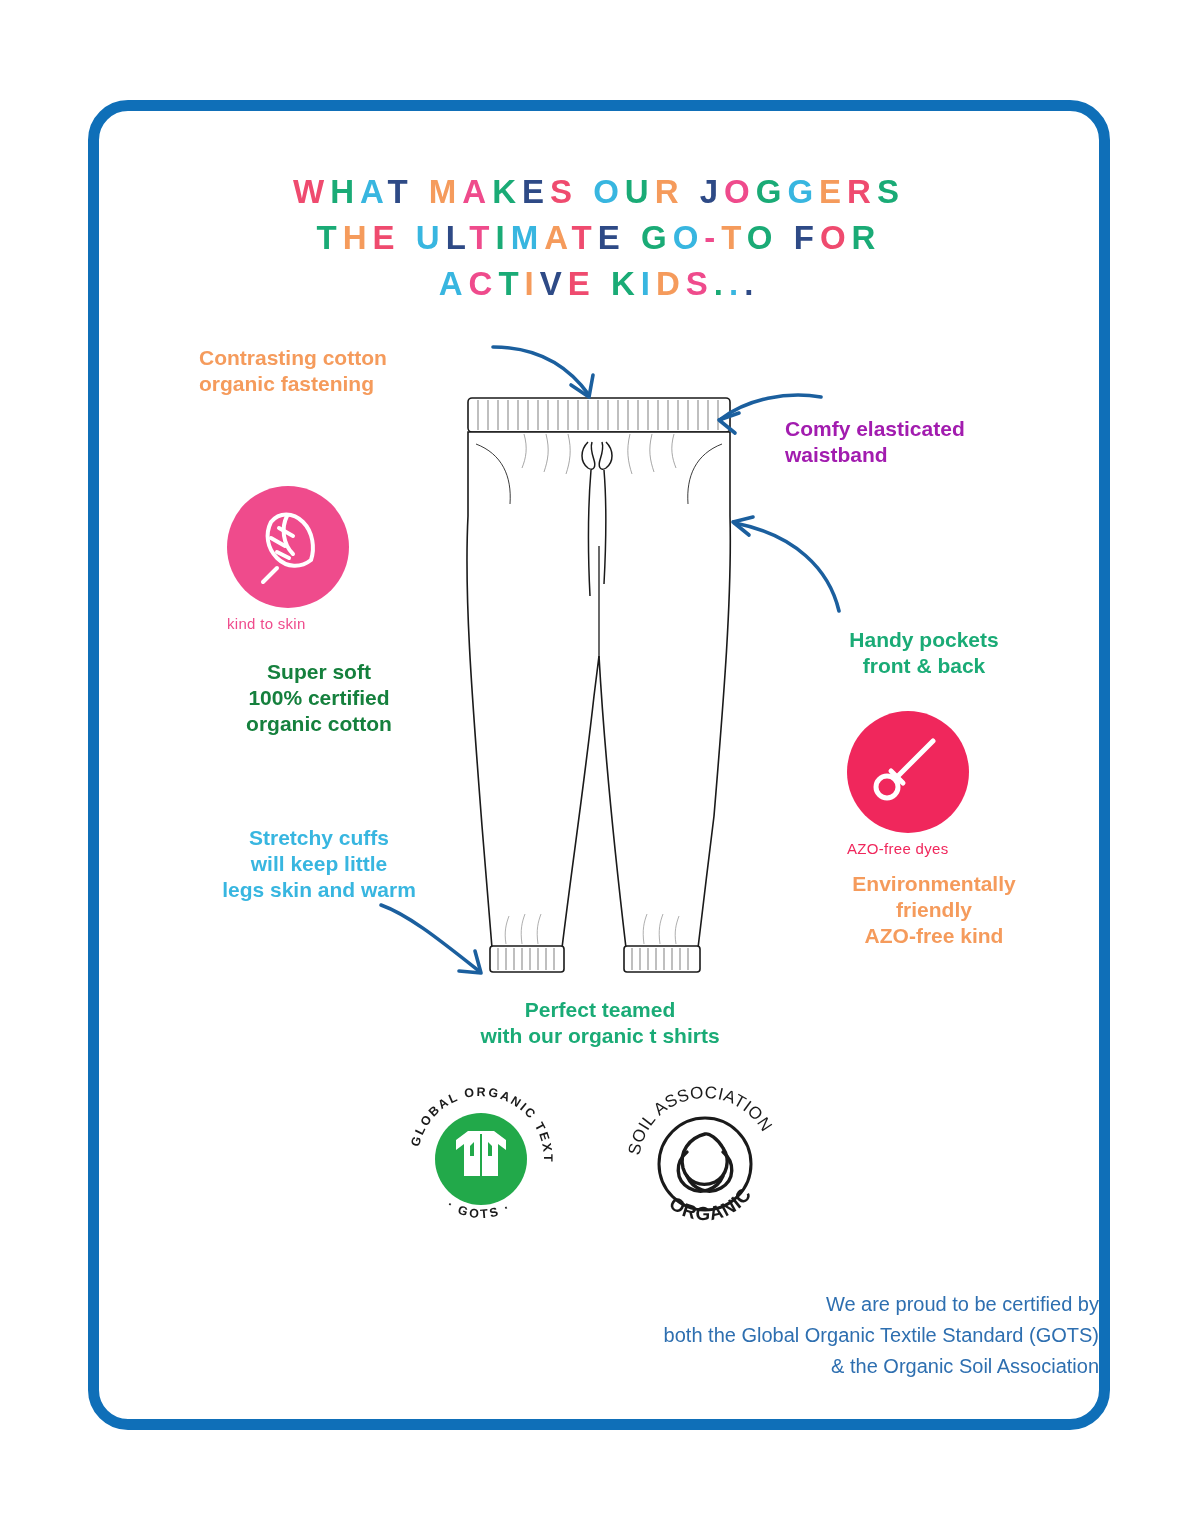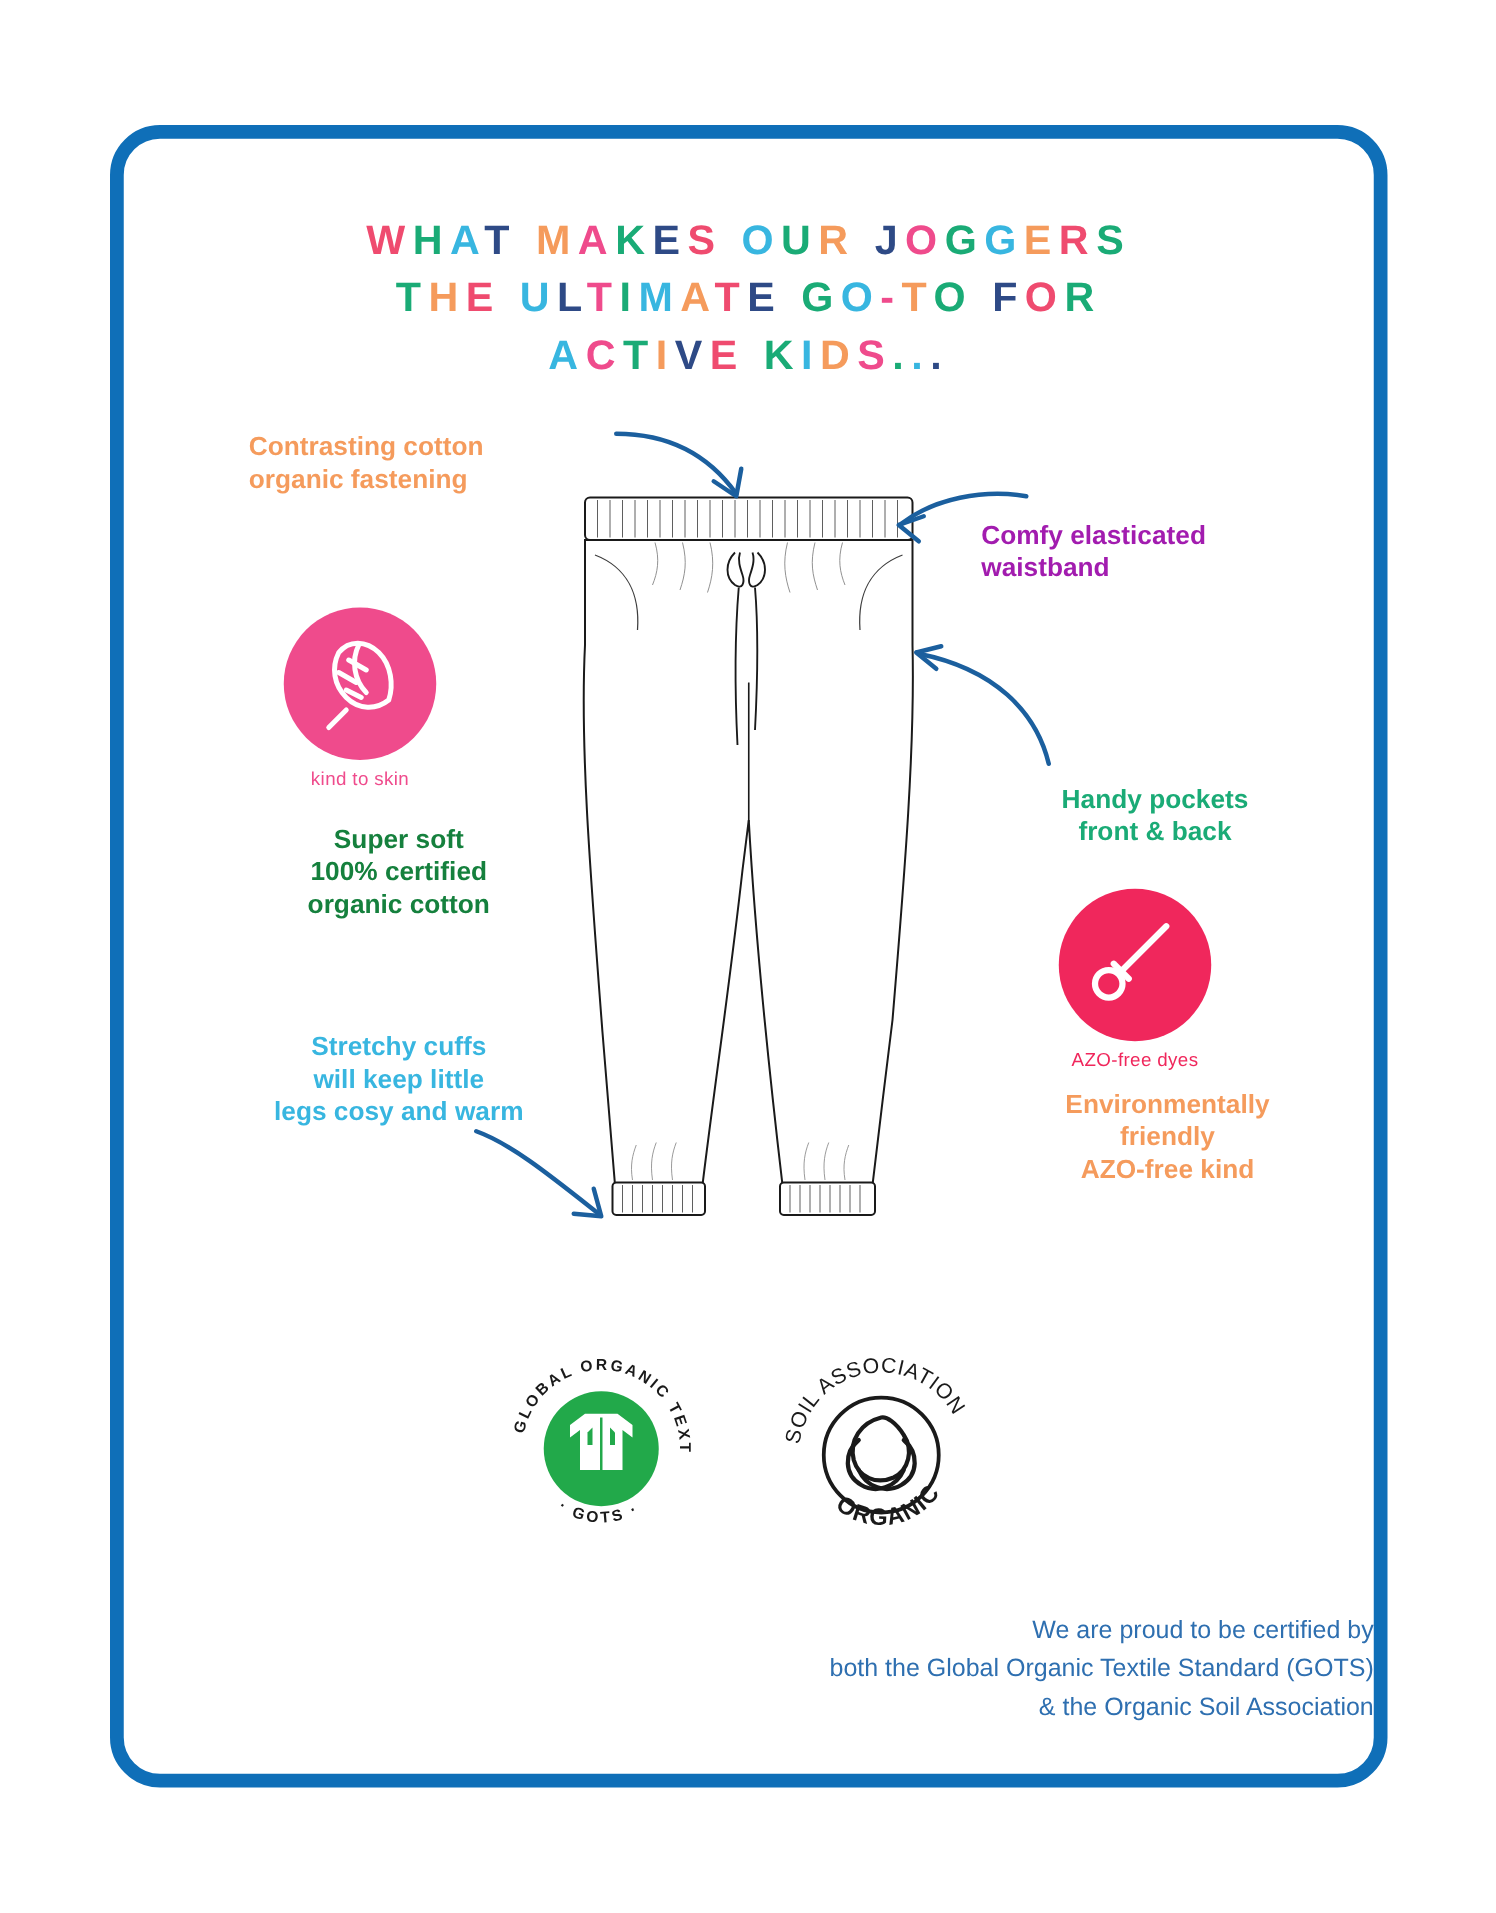--- a/index.html
+++ b/index.html
@@ -73,21 +73,21 @@
     font-weight: bold;
     font-size: 21px;
     line-height: 26px;
     color: #15803d;
     white-space: pre-line;
   }
 
   
   .badge {
     position: absolute;
-    text-align: center;
+    text-align: left;
   }
   .badge .disc {
     width: 122px;
     height: 122px;
     border-radius: 50%;
     margin: 0 auto;
     position: relative;
   }
   .badge .cap {
     font-size: 15px;
@@ -259,24 +259,26 @@
 organic fastening</div>
   <div class="callout c-waist">Comfy elasticated
 waistband</div>
   <div class="callout c-pockets">Handy pockets
 front &amp; back</div>
   <div class="soft-text">Super soft
 100% certified
 organic cotton</div>
   <div class="callout c-cuffs">Stretchy cuffs
 will keep little
-legs cosy and warm</div>
+legs skin and warm</div>
   <div class="callout c-azo">Environmentally
 friendly
 AZO-free kind</div>
+  <div class="callout c-teamed">Perfect teamed
+with our organic t shirts</div>
 
   <div class="badge badge-skin">
     <div class="disc">
       <svg width="122" height="122" viewBox="0 0 122 122">
         <g fill="none" stroke="#ffffff" stroke-width="4" stroke-linecap="round" stroke-linejoin="round">
           <path d="M44 36 C38 48 40 62 50 72 C60 82 74 82 84 74 C88 62 86 46 76 36 C66 26 52 26 44 36 Z"></path>
           <path d="M60 30 C54 42 56 58 66 68"></path>
           <path d="M50 82 L36 96"></path>
           <path d="M44 52 L58 60 M52 42 L66 50 M50 66 L62 72"></path>
         </g>

